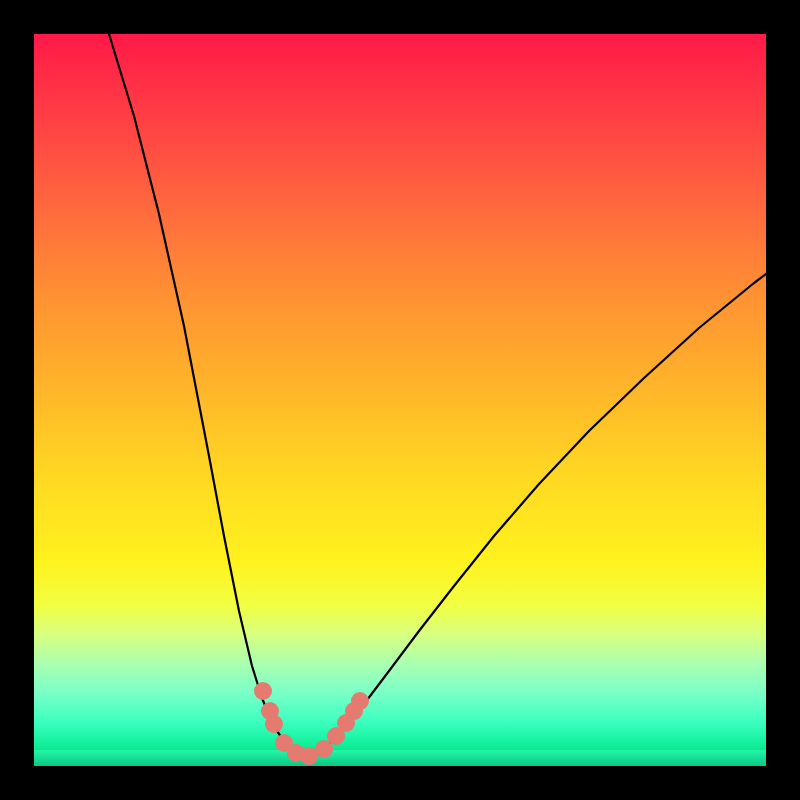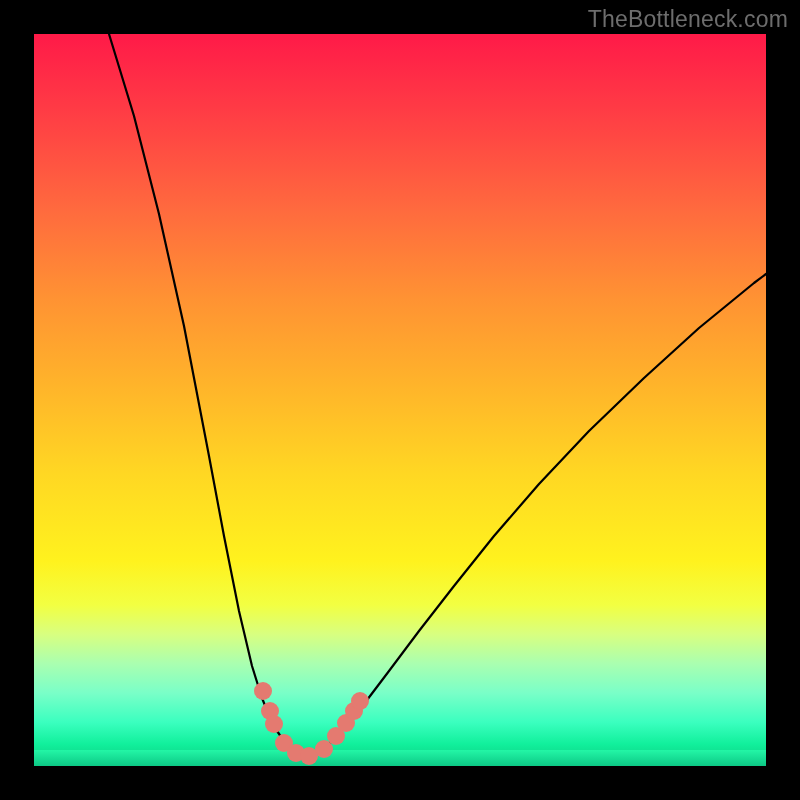--- a/index.html
+++ b/index.html
@@ -102,15 +102,14 @@
         <circle cx="262" cy="719" r="9" class="marker"></circle>
         <circle cx="275" cy="722" r="9" class="marker"></circle>
         <circle cx="290" cy="715" r="9" class="marker"></circle>
         <circle cx="302" cy="702" r="9" class="marker"></circle>
         <circle cx="312" cy="689" r="9" class="marker"></circle>
         <circle cx="320" cy="677" r="9" class="marker"></circle>
         <circle cx="326" cy="667" r="9" class="marker"></circle>
       </g>
   </svg>
 
-  <div class="watermark">TheBottleneck.com</div>
 
 </div>
 
 </body></html>

